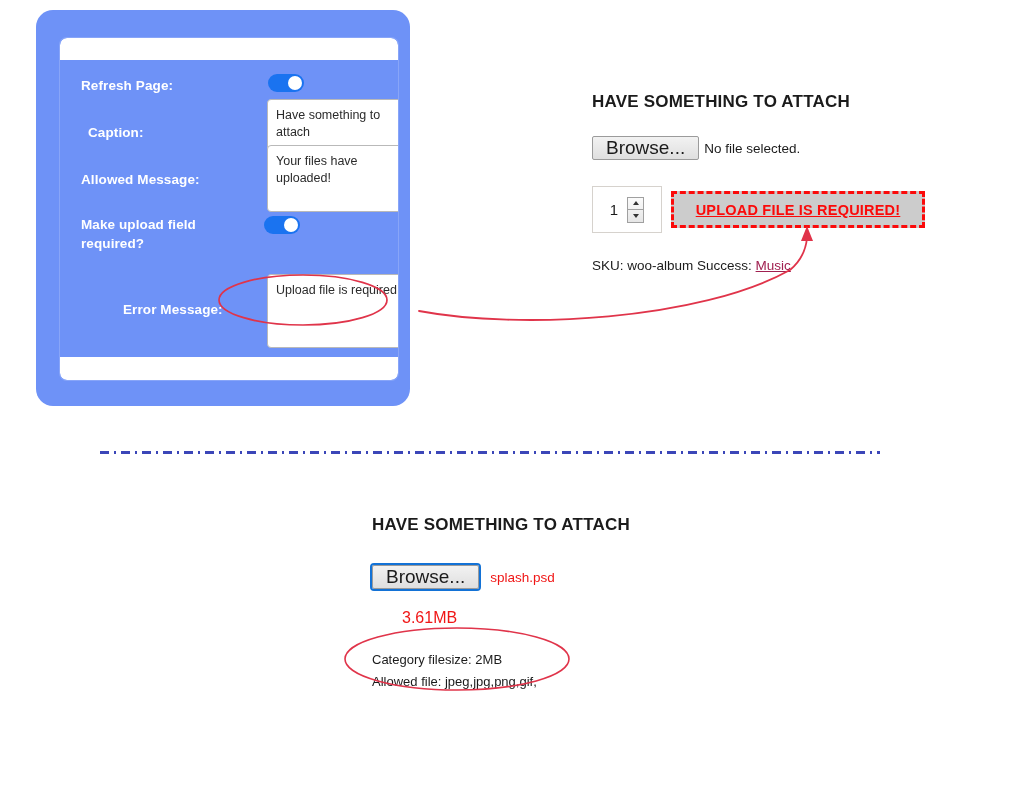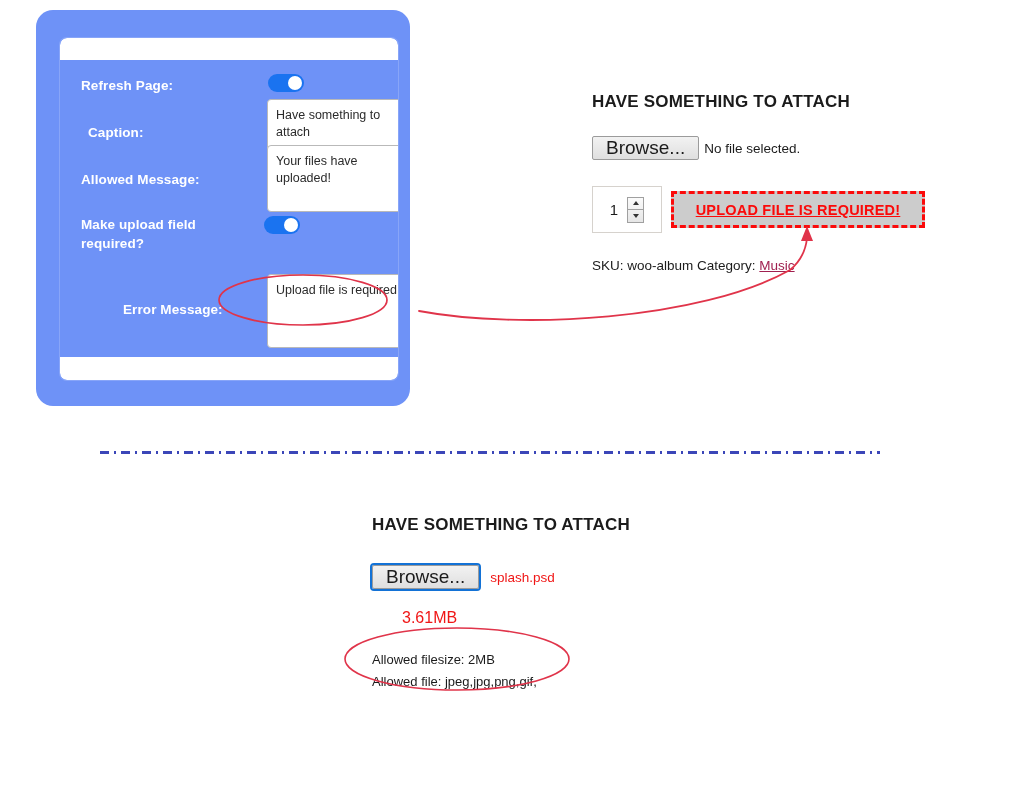--- a/index.html
+++ b/index.html
@@ -286,41 +286,41 @@
             <span class="tri-down"></span>
           </span>
       </span>
     </div>
     <div id="upload-error-badge" style="margin-left:9px;">
       <span id="upload-error-text">UPLOAD FILE IS REQUIRED!</span>
     </div>
   </div>
 
   <div id="meta-line" style="margin-top:25px;">
-    <span>SKU: woo-album Category:</span>
+    <span>SKU: woo-album Success:</span>
     <a id="meta-category-link" href="#">Music</a>
   </div>
 </div>
 
 <div id="section-divider"></div>
 
 <div id="upload-section">
   <h2 class="product-title">HAVE SOMETHING TO ATTACH</h2>
 
   <div class="file-row" style="margin-top:30px;">
     <button class="browse-btn" id="browse-btn-focused">Browse...</button>
     <span id="selected-file-name" class="red-text">splash.psd</span>
   </div>
 
   <div style="margin-top:20px;">
     <span id="file-size-text" class="red-text">3.61MB</span>
   </div>
 
   <div style="margin-top:22px;">
-    <div class="allowed-line">Allowed filesize: 2MB</div>
+    <div class="allowed-line">Category filesize: 2MB</div>
     <div class="allowed-line">Allowed file: jpeg,jpg,png,gif,</div>
   </div>
 </div>
 
 <svg id="annotation-layer" viewBox="0 0 1016 792">
   <ellipse cx="303" cy="300" rx="84" ry="25" fill="none" stroke="#e0344a" stroke-width="1.7"></ellipse>
 
   <ellipse cx="457" cy="659" rx="112" ry="31" fill="none" stroke="#e0344a" stroke-width="1.6"></ellipse>
 
   <path d="M 419 311 C 520 330, 700 320, 790 270 C 802 260, 806 248, 807 238" fill="none" stroke="#e0344a" stroke-width="1.8" stroke-linecap="round"></path>

